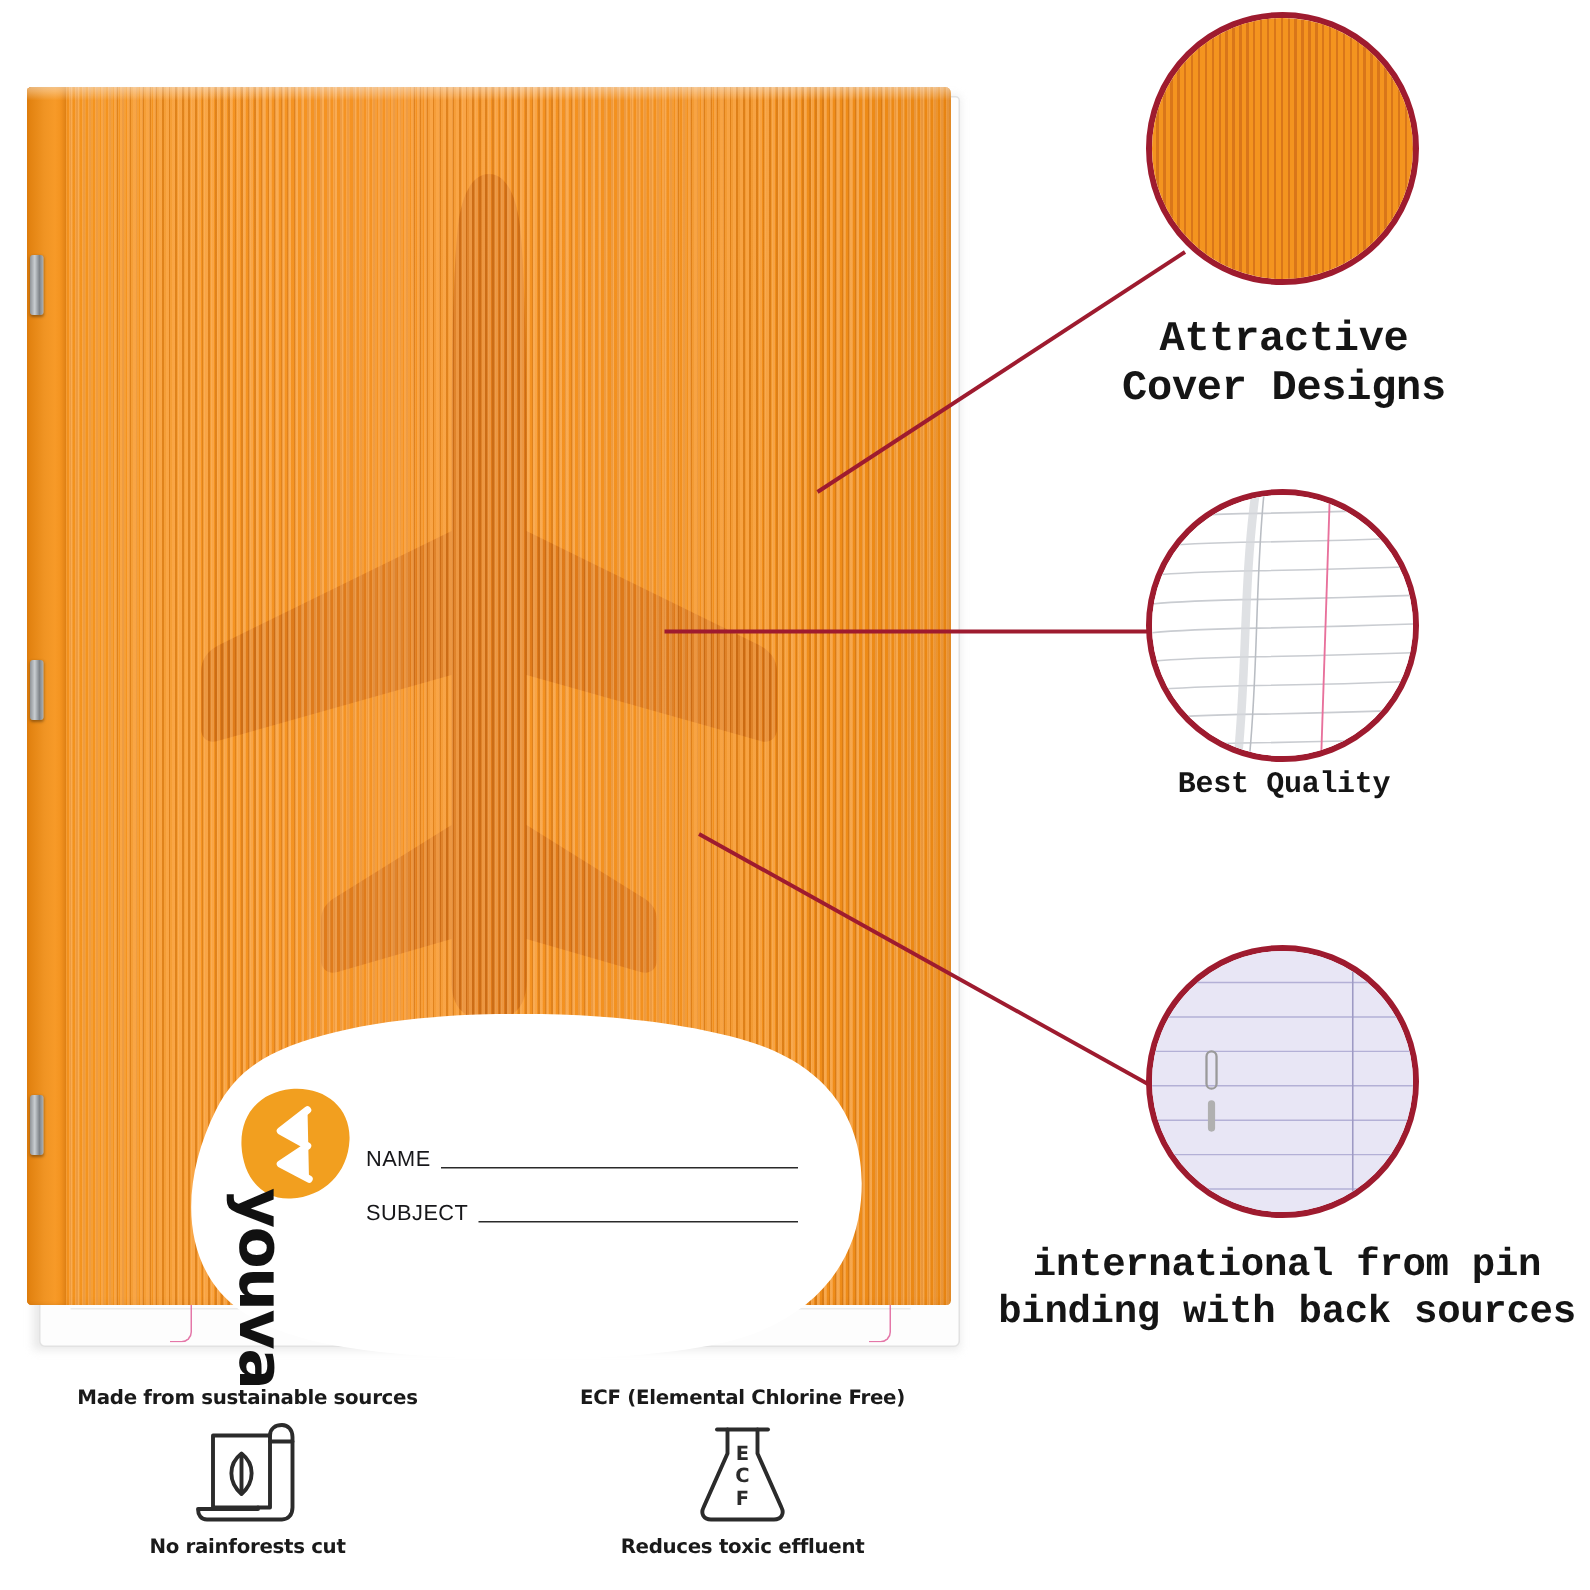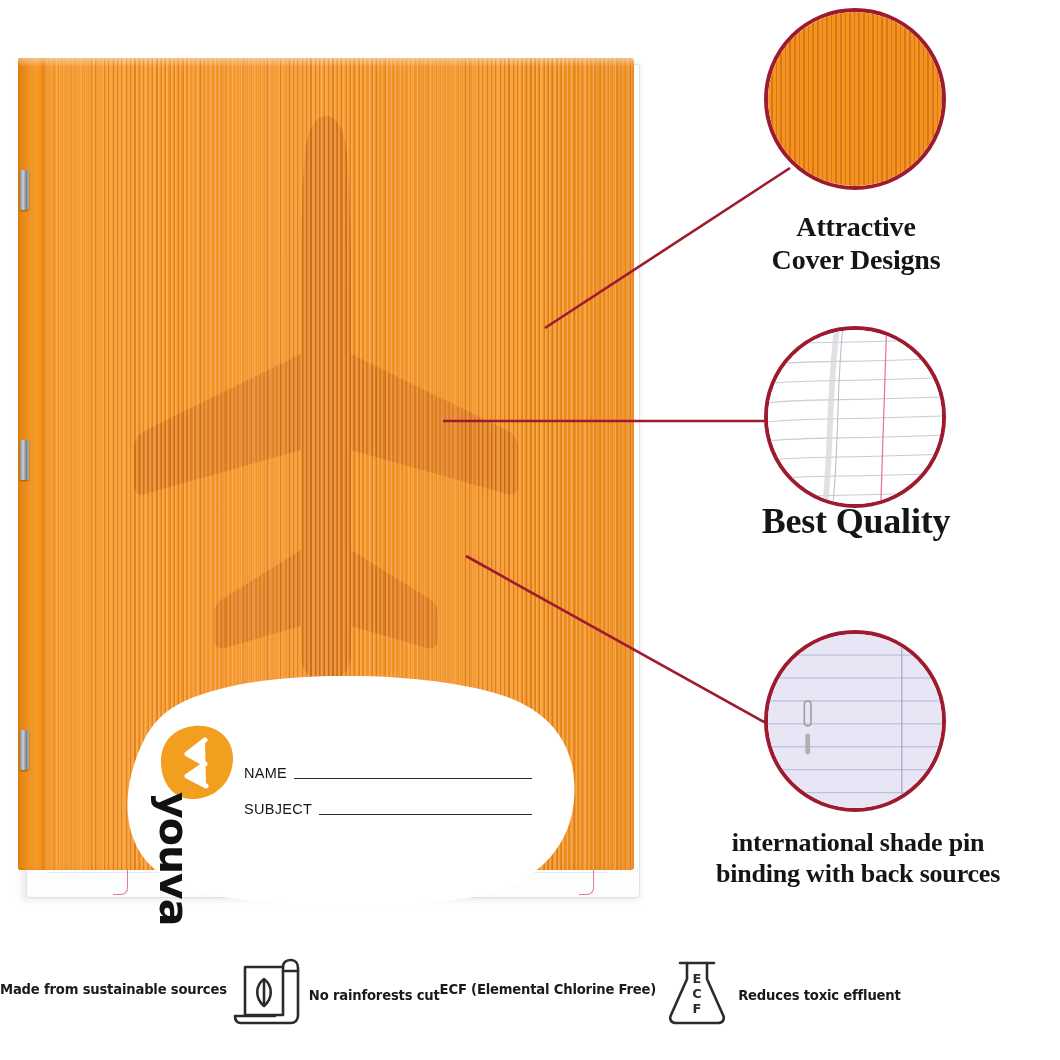--- a/index.html
+++ b/index.html
@@ -224,41 +224,42 @@
     pointer-events: none;
   }
 
   
   .callout-text {
     position: absolute;
     z-index: 10;
     text-align: center;
     color: #151515;
     font-weight: 700;
-    font-family: Liberation Serif, serif;
+    font-family: Liberation Mono, monospace;
     line-height: 1.18;
     letter-spacing: -.2px;
   }
   #text-1 { left: 666px; top: 210px; width: 380px; font-size: 28px; }
-  #text-2 { left: 666px; top: 500px; width: 380px; font-size: 36px; }
+  #text-2 { left: 666px; top: 512px; width: 380px; font-size: 20px; }
   #text-3 { left: 660px; top: 828px; width: 396px; font-size: 26px; }
 
   
   #footer {
     position: absolute;
     left: 0;
     top: 925px;
     width: 660px;
     height: 135px;
     display: flex;
     z-index: 5;
   }
   .badge {
     flex: 1 1 0;
     display: flex;
+    flex-direction: column;
     align-items: center;
     justify-content: flex-start;
   }
   .badge-top, .badge-bottom {
     font-size: 13.2px;
     font-weight: 700;
     color: #1a1a1a;
     font-family: "DejaVu Sans", sans-serif;
     white-space: nowrap;
     letter-spacing: -.2px;
@@ -423,21 +424,21 @@
 <div class="callout-text" id="text-1">
   <div>Attractive</div>
   <div>Cover Designs</div>
 </div>
 
 <div class="callout-text" id="text-2">
   <div>Best Quality</div>
 </div>
 
 <div class="callout-text" id="text-3">
-  <div>international shade pin</div>
+  <div>international from pin</div>
   <div>binding with back sources</div>
 </div>
 
 <div id="footer">
 
   <div class="badge">
     <div class="badge-top">Made from sustainable sources</div>
     <div class="badge-icon">
       <svg width="82" height="72" viewBox="0 0 82 72">
         <g fill="none" stroke="#2b2b2b" stroke-width="2.6" stroke-linejoin="round" stroke-linecap="round">

